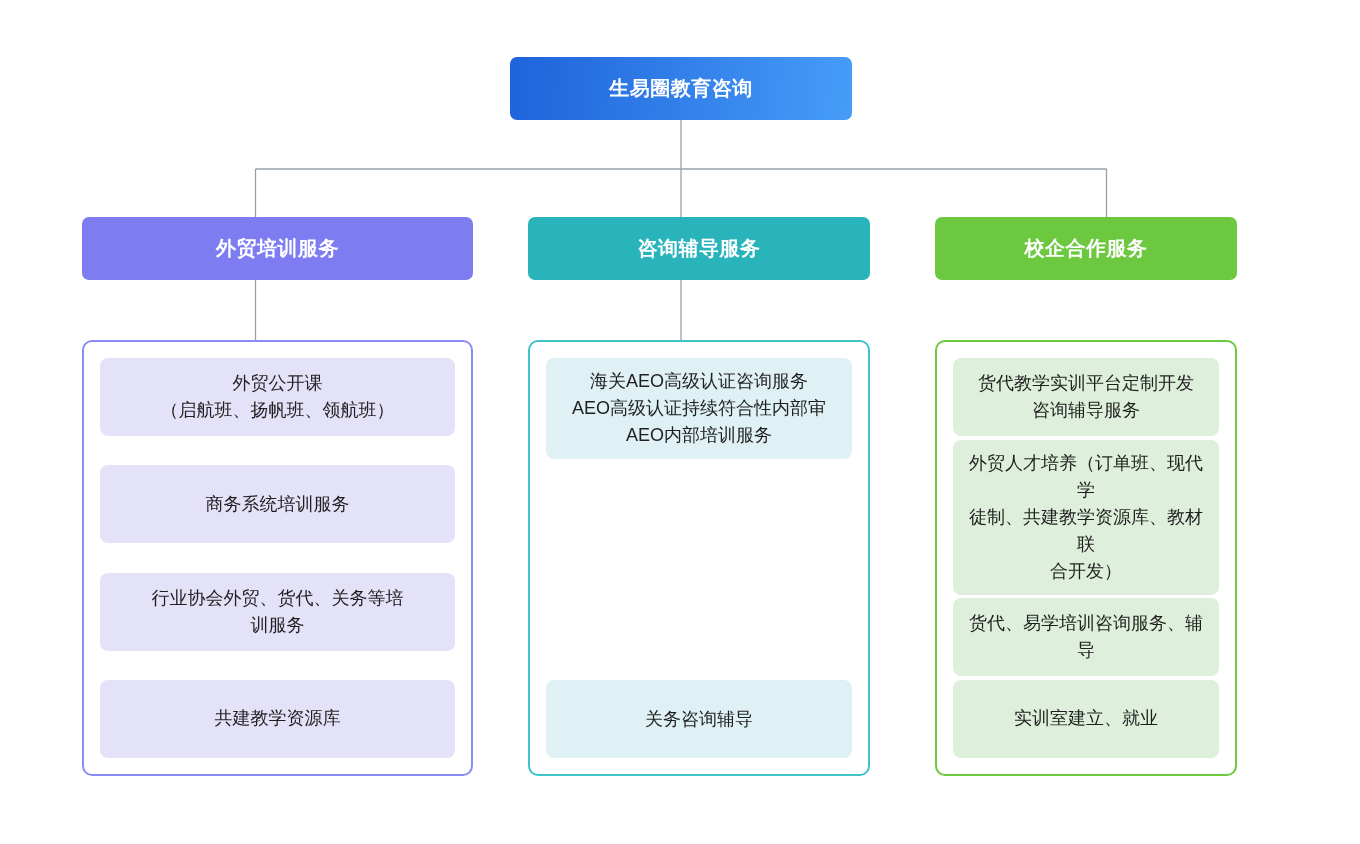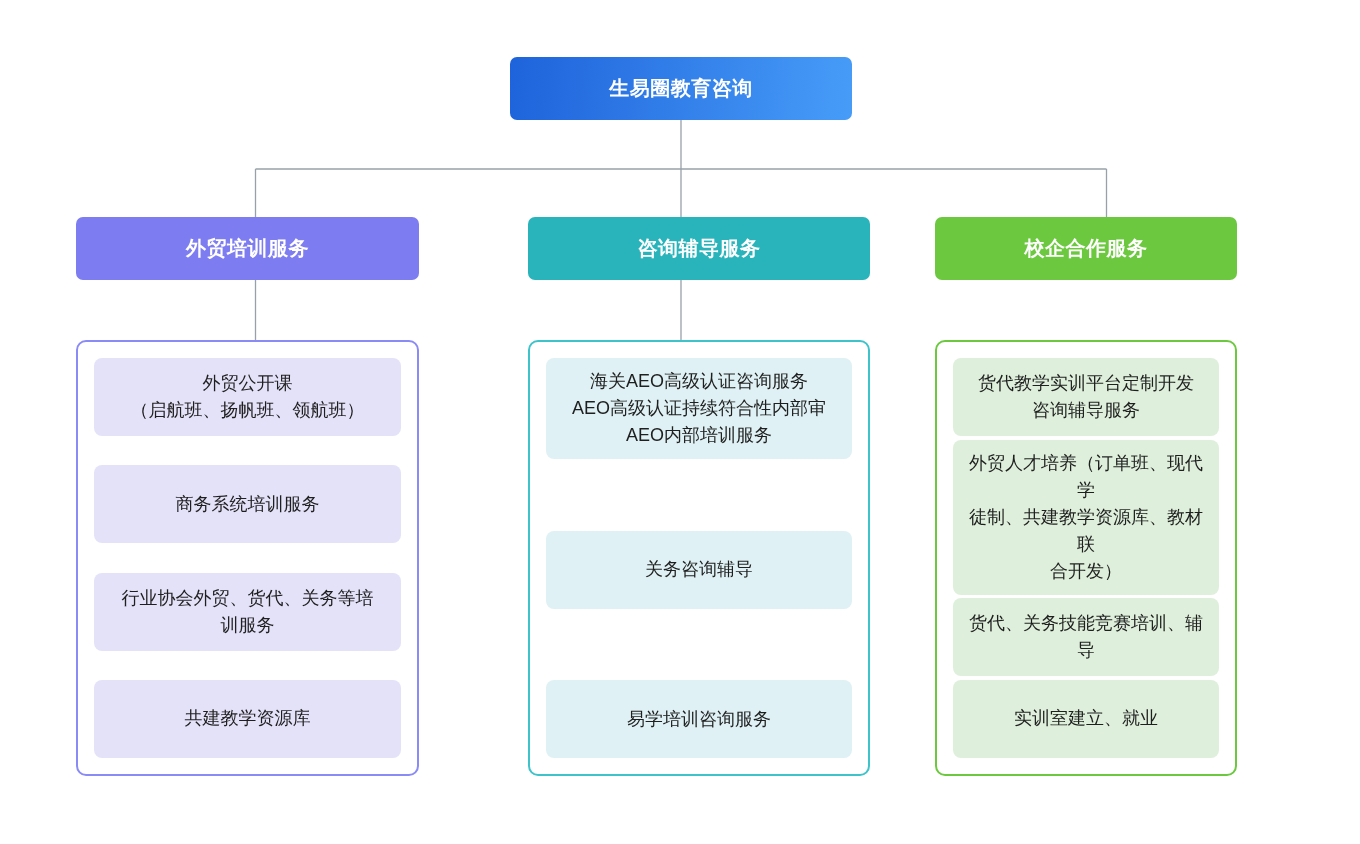--- a/index.html
+++ b/index.html
@@ -38,21 +38,21 @@
     font-size: 20px;
     letter-spacing: 0.5px;
     border-radius: 7px;
   }
   .root-node {
     left: 510px; top: 57px;
     width: 342px; height: 63px;
     background: linear-gradient(96deg, var(--root-gradient-start, #1e63db), var(--root-gradient-end, #479cf8));
   }
   .header { top: 217px; height: 63px; }
-  .col1 { left: 76px;  width: 343px; }
+  .col1 { left: 82px;  width: 391px; }
   .col2 { left: 528px; width: 342px; }
   .col3 { left: 935px; width: 302px; }
   .header.b1 { background: var(--branch1, #7d7cf1); }
   .header.b2 { background: var(--branch2, #29b4bb); }
   .header.b3 { background: var(--branch3, #6cc83e); }
   .panel {
     position: absolute;
     top: 340px;
     height: 436px;
     box-sizing: border-box;
@@ -127,36 +127,33 @@
 
   <div class="panel b2 col2">
     <div class="item">
       <span>海关AEO高级认证咨询服务
 AEO高级认证持续符合性内部审
 AEO内部培训服务</span>
     </div>
     <div class="item">
       <span>关务咨询辅导</span>
     </div>
-    <div class="item">
-      <span>易学培训咨询服务</span>
-    </div>
   </div>
 
   <div class="panel b3 col3">
     <div class="item">
       <span>货代教学实训平台定制开发
 咨询辅导服务</span>
     </div>
     <div class="item">
       <span>外贸人才培养（订单班、现代学
 徒制、共建教学资源库、教材联
 合开发）</span>
     </div>
     <div class="item">
-      <span>货代、关务技能竞赛培训、辅导</span>
+      <span>货代、易学培训咨询服务、辅导</span>
     </div>
     <div class="item">
       <span>实训室建立、就业</span>
     </div>
   </div>
 
 </div>
 
 </body></html>

